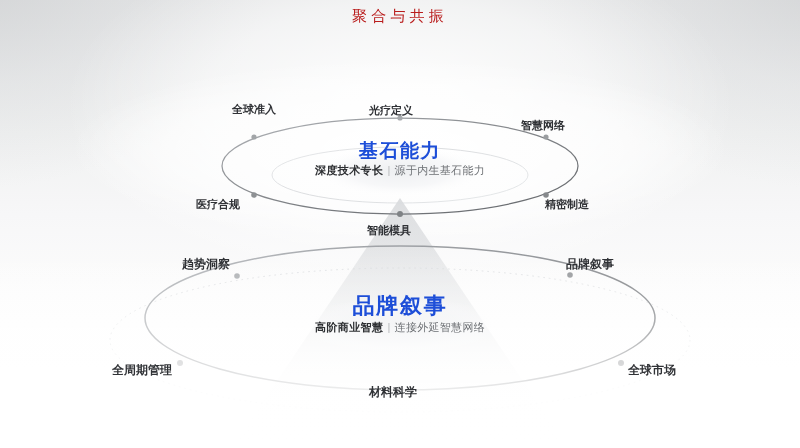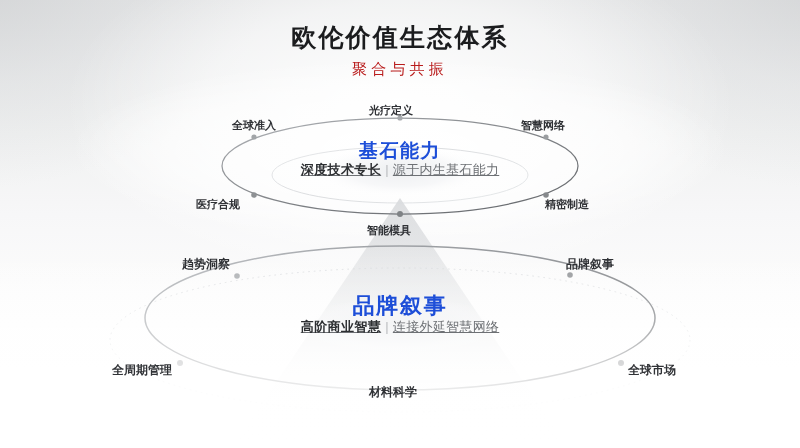--- a/index.html
+++ b/index.html
@@ -68,26 +68,25 @@
   .core { position:absolute; text-align:center; width:320px; }
   .core-title {
     font-weight:700;
     color:#1d4ed8;
     line-height:1;
     white-space:nowrap;
   }
   .core-pill {
     margin-top:3px;
     display:inline-block;
-    font-size:13px;
+    font-size:11px;
     line-height:1;
     white-space:nowrap;
     color:#6d7074;
     letter-spacing:0.3px;
-    text-decoration:underline;
   }
   .core-pill b { color:#2d2f32; font-weight:700; letter-spacing:0.4px; }
   .core-pill .sep { color:#b9bbbe; margin:0 4px; }
 
   #core-top { left:240px; top:141px; }
   #core-top .core-title { font-size:19px; letter-spacing:1.6px; }
   #core-bottom { left:240px; top:295px; }
   #core-bottom .core-title { font-size:22px; letter-spacing:1.8px; }
 
   
@@ -192,21 +191,20 @@
       <circle cx="570" cy="275" r="2.8" fill="#8f9295"></circle>
       <circle cx="621" cy="363" r="3.0" fill="#75787b"></circle>
       <circle cx="400" cy="390" r="3.4" fill="#7c7f82"></circle>
       <circle cx="180" cy="363" r="3.0" fill="#97999c"></circle>
     </g>
   </svg>
 
   <div class="bg-layer bg-bottom-wash"></div>
 
   <div class="header">
-    <div class="title">欧伦价值生态体系</div>
     <div class="subtitle">聚合与共振</div>
   </div>
 
   <div class="core" id="core-top">
     <div class="core-title">基石能力</div>
     <div class="core-pill">
       <b>深度技术专长</b><span class="sep">|</span><span>源于内生基石能力</span>
     </div>
   </div>
 
@@ -215,21 +213,21 @@
     <div class="core-pill">
       <b>高阶商业智慧</b><span class="sep">|</span><span>连接外延智慧网络</span>
     </div>
   </div>
 
   <div class="node-label nl-top" style="left:369px; top:105px;">光疗定义</div>
   <div class="node-label nl-top" style="left:521px; top:120px;">智慧网络</div>
   <div class="node-label nl-top" style="left:545px; top:199px;">精密制造</div>
   <div class="node-label nl-top" style="left:367px; top:225px;">智能模具</div>
   <div class="node-label nl-top" style="left:196px; top:199px;">医疗合规</div>
-  <div class="node-label nl-top" style="left:232px; top:120px;">全球准入</div>
+  <div class="node-label nl-top" style="left:232px; top:104px;">全球准入</div>
 
   <div class="node-label nl-bot" style="left:182px; top:258px;">趋势洞察</div>
   <div class="node-label nl-bot" style="left:566px; top:258px;">品牌叙事</div>
   <div class="node-label nl-bot" style="left:628px; top:364px;">全球市场</div>
   <div class="node-label nl-bot" style="left:369px; top:386px;">材料科学</div>
   <div class="node-label nl-bot" style="left:112px; top:364px;">全周期管理</div>
 
 </div>
 
 </body></html>

